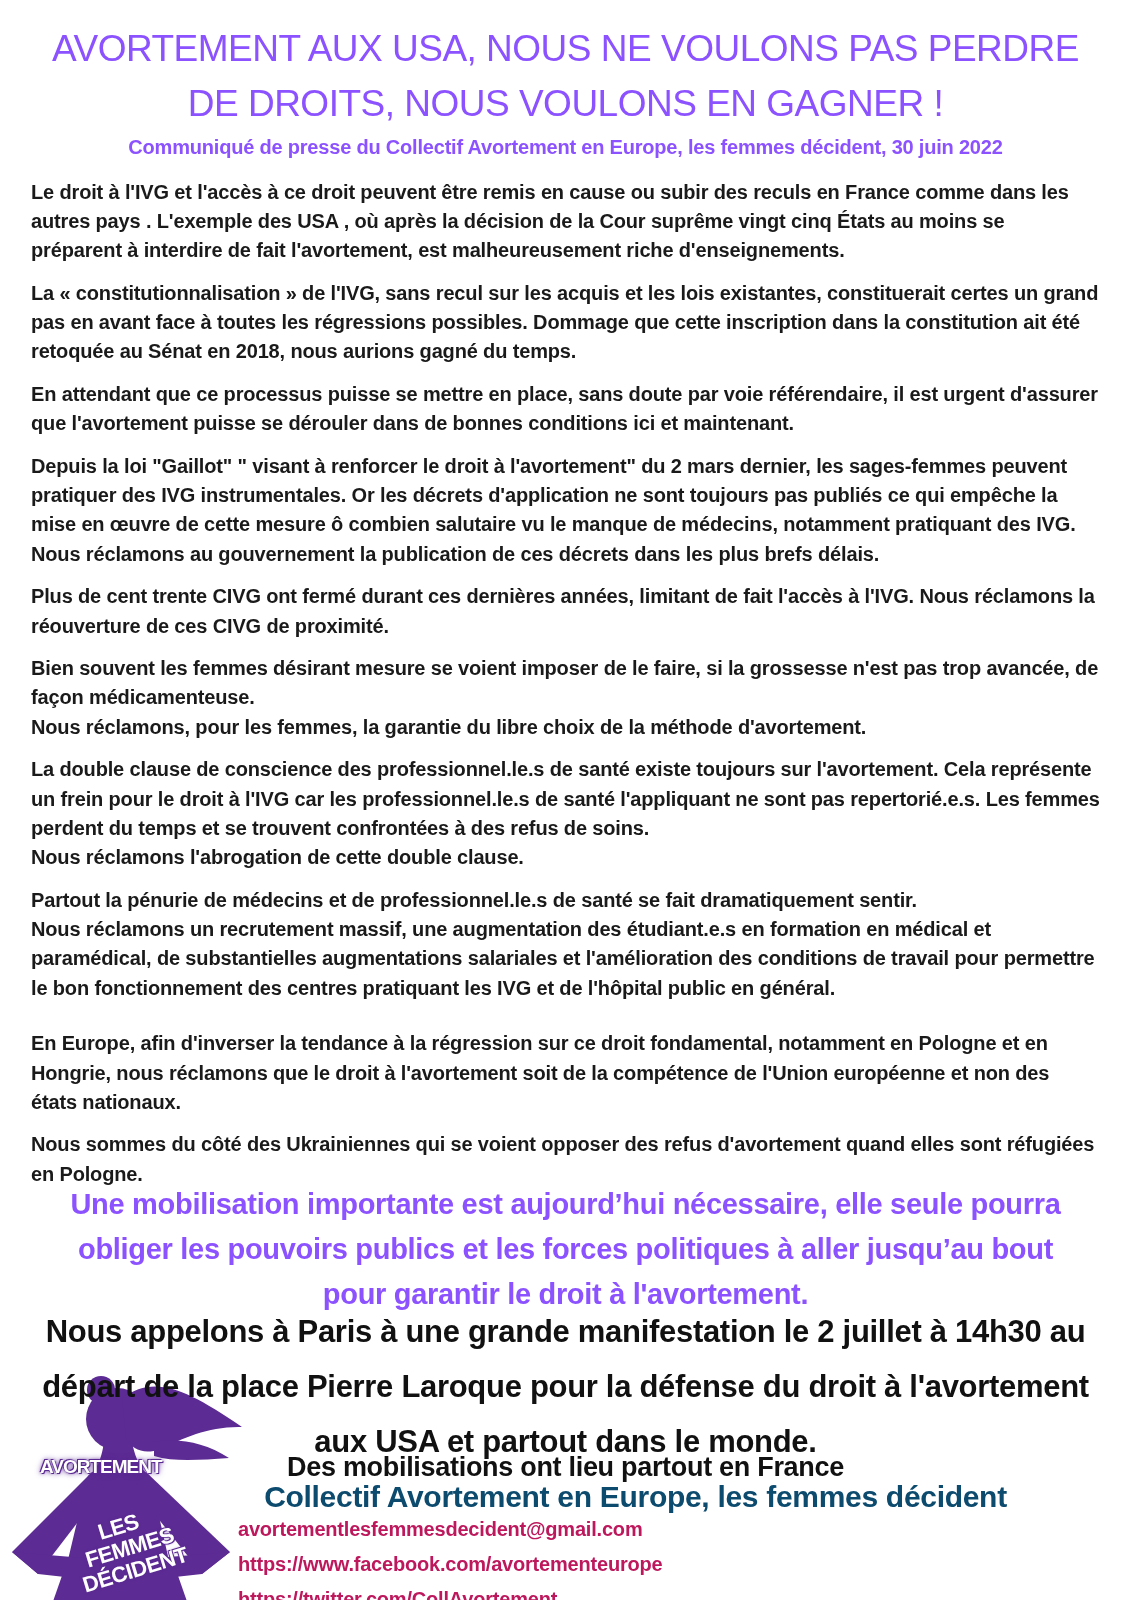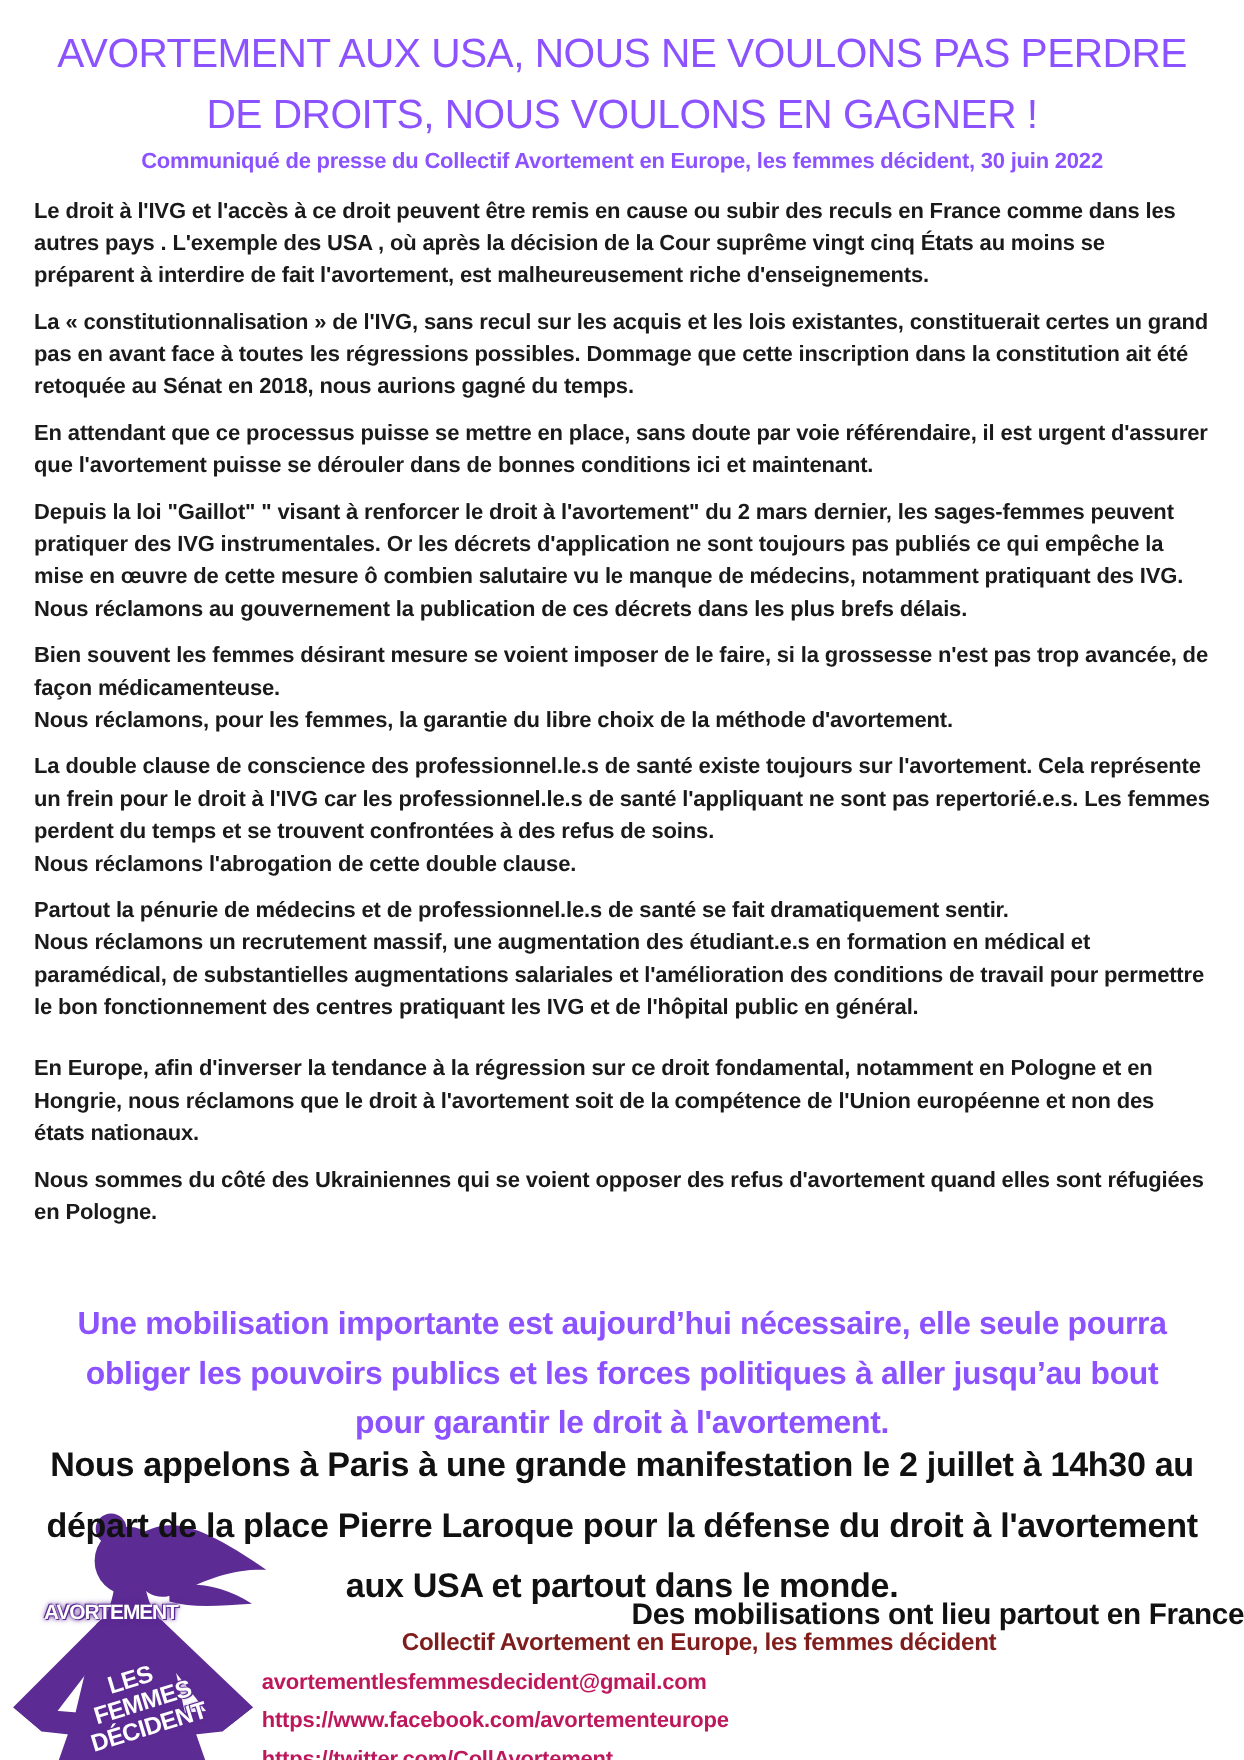--- a/index.html
+++ b/index.html
@@ -63,33 +63,33 @@
     color:#111111;
     font-size:31px;
     font-weight:700;
     line-height:1.78;
     letter-spacing:-0.3px;
     z-index:1;
   }
   .mobilisations{
     position:absolute;
     top:1430px; left:0; right:0;
-    text-align:right;
+    text-align:center;
     color:#111111;
     font-size:27px;
     font-weight:700;
     letter-spacing:-0.3px;
     z-index:1;
   }
   .org-name{
     position:absolute;
     top:1458px; left:160px; right:20px;
     text-align:center;
-    color:#7f1d1d;
-    font-size:22px;
+    color:#0c4a6e;
+    font-size:30px;
     font-weight:700;
     letter-spacing:-0.3px;
     z-index:1;
   }
   .contacts{
     position:absolute;
     top:1496px; left:238px;
     z-index:1;
   }
   .contacts p{
@@ -144,20 +144,21 @@
     <h1 class="title">AVORTEMENT AUX USA, NOUS NE VOULONS PAS PERDRE DE DROITS, NOUS VOULONS EN GAGNER !</h1>
 
     <div class="subtitle">Communiqué de presse du Collectif Avortement en Europe, les femmes décident, 30 juin 2022</div>
 
     <div class="bodytext">
       <p>Le droit à l'IVG et l'accès à ce droit peuvent être remis en cause ou subir des reculs en France comme dans les autres pays . L'exemple des USA , où après la décision de la Cour suprême vingt cinq États au moins se préparent à interdire de fait l'avortement, est malheureusement riche d'enseignements.</p>
       <p>La « constitutionnalisation » de l'IVG, sans recul sur les acquis et les lois existantes, constituerait certes un grand pas en avant face à toutes les régressions possibles. Dommage que cette inscription dans la constitution ait été retoquée au Sénat en 2018, nous aurions gagné du temps.</p>
       <p>En attendant que ce processus puisse se mettre en place, sans doute par voie référendaire, il est urgent d'assurer que l'avortement puisse se dérouler dans de bonnes conditions ici et maintenant.</p>
       <p>Depuis la loi "Gaillot" " visant à renforcer le droit à l'avortement" du 2 mars dernier, les sages-femmes peuvent pratiquer des IVG instrumentales. Or les décrets d'application ne sont toujours pas publiés ce qui empêche la mise en œuvre de cette mesure ô combien salutaire vu le manque de médecins, notamment pratiquant des IVG.
 Nous réclamons au gouvernement la publication de ces décrets dans les plus brefs délais.</p>
+      <p>Plus de cent trente CIVG ont fermé durant ces dernières années, limitant de fait l'accès à l'IVG. Nous réclamons la réouverture de ces CIVG de proximité.</p>
       <p>Bien souvent les femmes désirant mesure se voient imposer de le faire, si la grossesse n'est pas trop avancée, de façon médicamenteuse.
 Nous réclamons, pour les femmes, la garantie du libre choix de la méthode d'avortement.</p>
       <p>La double clause de conscience des professionnel.le.s de santé existe toujours sur l'avortement. Cela représente un frein pour le droit à l'IVG car les professionnel.le.s de santé l'appliquant ne sont pas repertorié.e.s. Les femmes perdent du temps et se trouvent confrontées à des refus de soins.
 Nous réclamons l'abrogation de cette double clause.</p>
       <p>Partout la pénurie de médecins et de professionnel.le.s de santé se fait dramatiquement sentir.
 Nous réclamons un recrutement massif, une augmentation des étudiant.e.s en formation en médical et paramédical, de substantielles augmentations salariales et l'amélioration des conditions de travail pour permettre le bon fonctionnement des centres pratiquant les IVG et de l'hôpital public en général.</p>
       <p class="gap-before">En Europe, afin d'inverser la tendance à la régression sur ce droit fondamental, notamment en Pologne et en Hongrie, nous réclamons que le droit à l'avortement soit de la compétence de l'Union européenne et non des états nationaux.</p>
       <p>Nous sommes du côté des Ukrainiennes qui se voient opposer des refus d'avortement quand elles sont réfugiées en Pologne.</p>
     </div>
 

